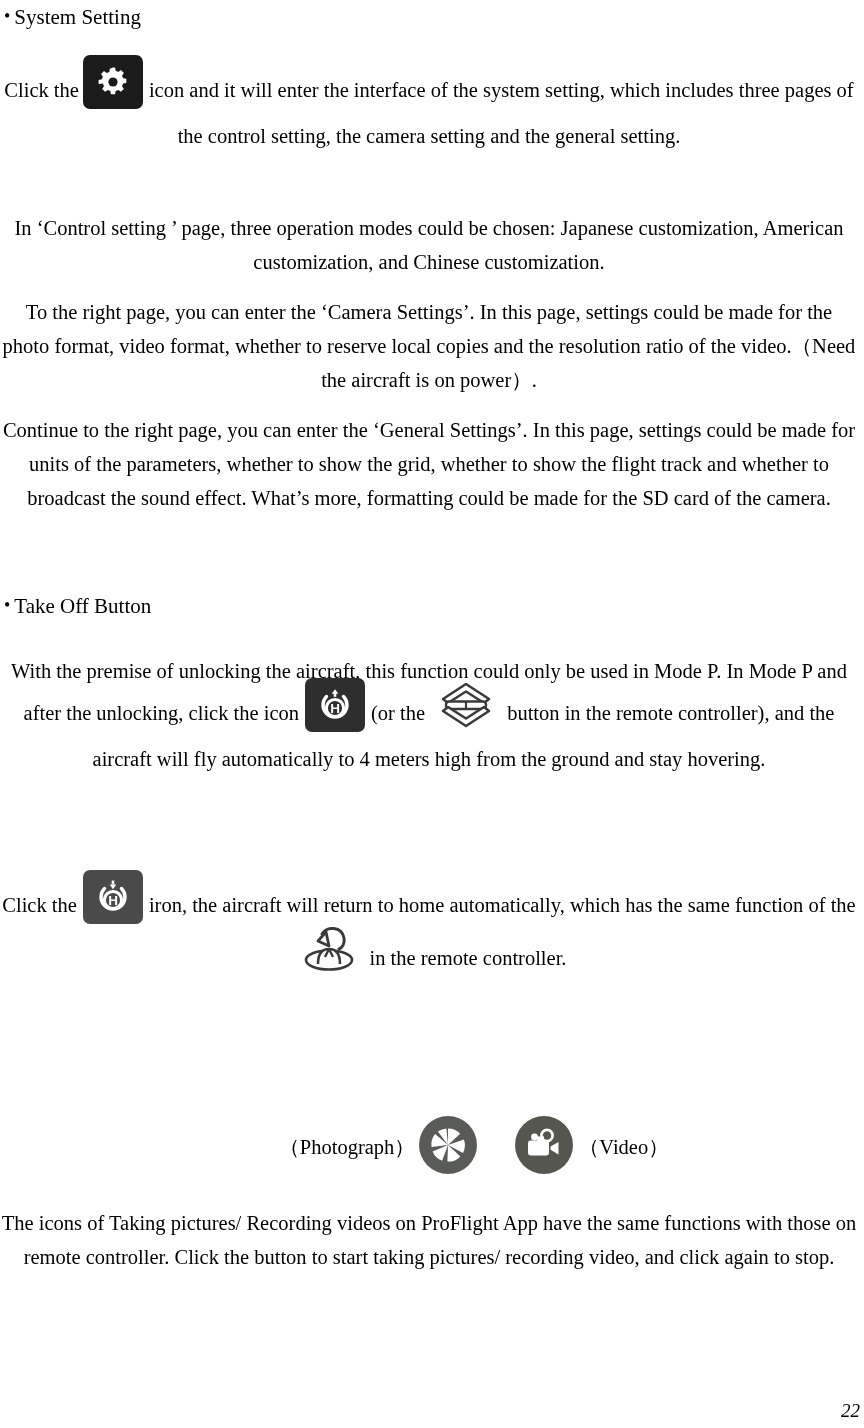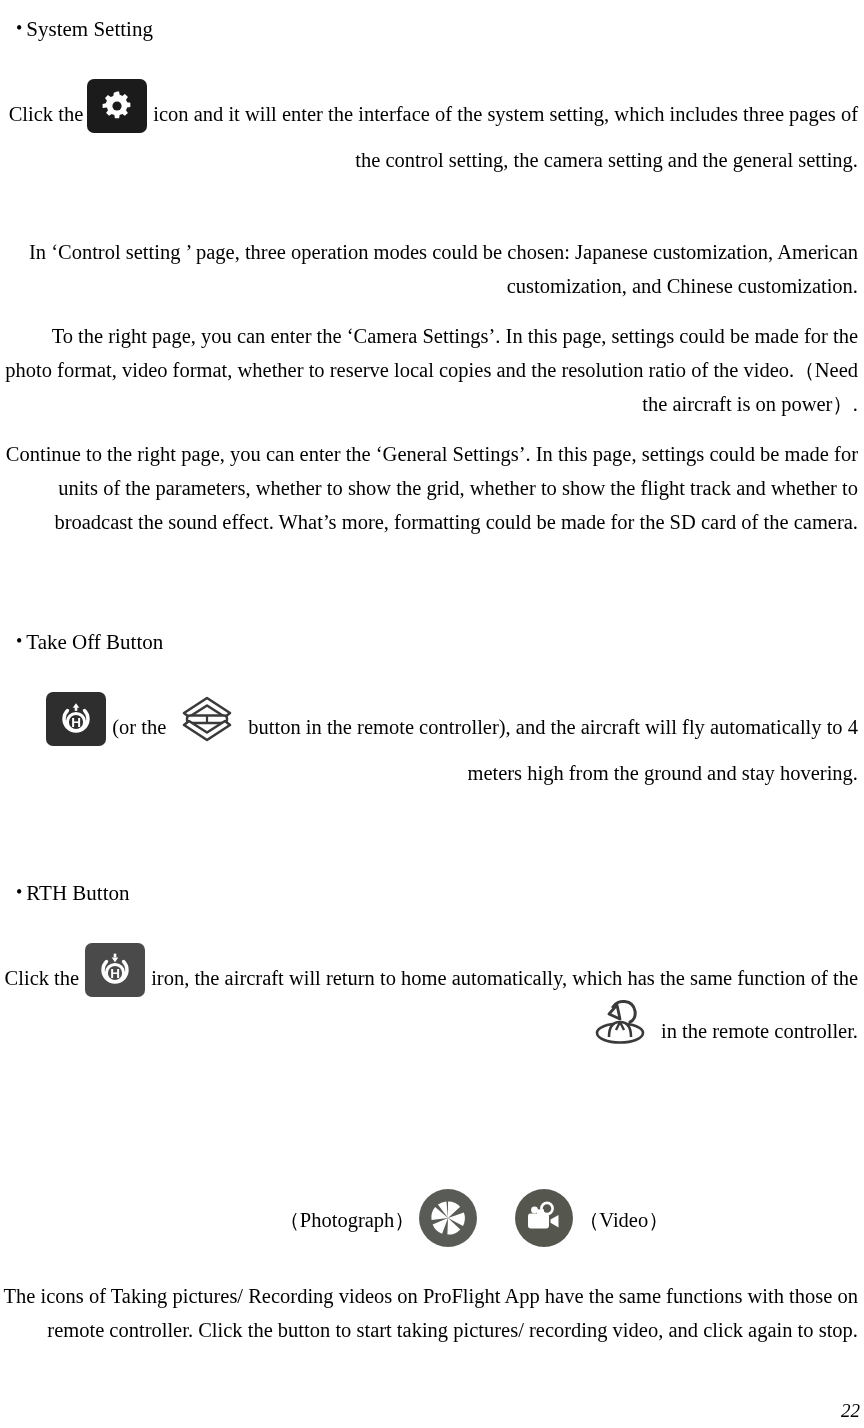--- a/index.html
+++ b/index.html
@@ -23,37 +23,37 @@
     height: 1428px;
     box-sizing: border-box;
     padding: 0 6px 0 0;
   }
 
   
   .heading {
     font-size: 21px;
     line-height: 26px;
     margin: 0;
-    padding: 16px;
+    padding: 4px;
     white-space: nowrap;
   }
   .heading .bullet {
     font-size: 18px;
     padding-right: 4px;
     position: relative;
     top: -2px;
   }
 
   
   p.body {
     font-size: 20.5px;
     line-height: 34px;
     margin: 0;
     padding: 0;
-    text-align: right;
+    text-align: center;
   }
 
   
   .gap-sm { height: 16px; }
   .gap-md { height: 30px; }
   .gap-lg { height: 44px; }
   .gap-xl { height: 58px; }
 
   
   .inline-icon {
@@ -175,44 +175,41 @@
   <div class="gap-xl"></div>
   <div class="gap-sm"></div>
 
   <div class="heading">
     <span class="bullet">•</span><span>Take Off Button</span>
   </div>
 
   <div class="gap-md"></div>
 
   <p class="body">
-    <span class="inline-icon icon-dark-box">
+    <span>With the premise of unlocking the aircraft, this function could only be used in Mode P. In Mode P and after the unlocking, click the icon</span><span class="inline-icon icon-dark-box">
       <svg width="42" height="42" viewBox="0 0 42 42" aria-hidden="true">
         <path d="M12.5 12.5a12 12 0 1 0 17 0" fill="none" stroke="#ffffff" stroke-width="3.4" stroke-linecap="round"></path>
         <circle cx="21" cy="24" r="8.6" fill="none" stroke="#ffffff" stroke-width="3"></circle>
         <text x="21" y="29.4" text-anchor="middle" font-family="Liberation Sans, sans-serif" font-size="13.5" font-weight="bold" fill="#ffffff">H</text>
         <path d="M21 5.2l3.3 4.6h-6.6z" fill="#ffffff"></path>
         <rect x="19.7" y="9.2" width="2.6" height="3.6" fill="#ffffff"></rect>
       </svg>
     </span><span>(or the</span><span class="inline-icon icon-outline">
       <svg width="70" height="50" viewBox="0 0 70 50" aria-hidden="true">
         <path d="M12 19 L35 4 L58 19 L53 23 L35 11.5 L17 23 Z" fill="#ffffff" stroke="#3a3a3a" stroke-width="2.6" stroke-linejoin="round"></path>
         <rect x="15" y="21.5" width="40" height="7.5" rx="3" fill="#ffffff" stroke="#3a3a3a" stroke-width="2.4"></rect>
         <line x1="35" y1="21.5" x2="35" y2="29" stroke="#3a3a3a" stroke-width="2.2"></line>
         <path d="M12 31 L35 46 L58 31 L53 27 L35 38.5 L17 27 Z" fill="#ffffff" stroke="#3a3a3a" stroke-width="2.6" stroke-linejoin="round"></path>
       </svg>
     </span><span>button in the remote controller), and the aircraft will fly automatically to 4 meters high from the ground and stay hovering.</span>
   </p>
 
   <div class="gap-xl"></div>
   <div class="gap-sm"></div>
 
-  <div class="heading">
-    <span class="bullet">•</span><span>RTH Button</span>
-  </div>
 
   <div class="gap-md"></div>
 
   <p class="body">
     <span>Click the</span><span class="inline-icon icon-dark-box rth">
       <svg width="42" height="42" viewBox="0 0 42 42" aria-hidden="true">
         <path d="M12.5 12.5a12 12 0 1 0 17 0" fill="none" stroke="#ffffff" stroke-width="3.4" stroke-linecap="round"></path>
         <circle cx="21" cy="24" r="8.6" fill="none" stroke="#ffffff" stroke-width="3"></circle>
         <text x="21" y="29.4" text-anchor="middle" font-family="Liberation Sans, sans-serif" font-size="13.5" font-weight="bold" fill="#ffffff">H</text>
         <rect x="19.7" y="4.6" width="2.6" height="3.8" fill="#ffffff"></rect>

